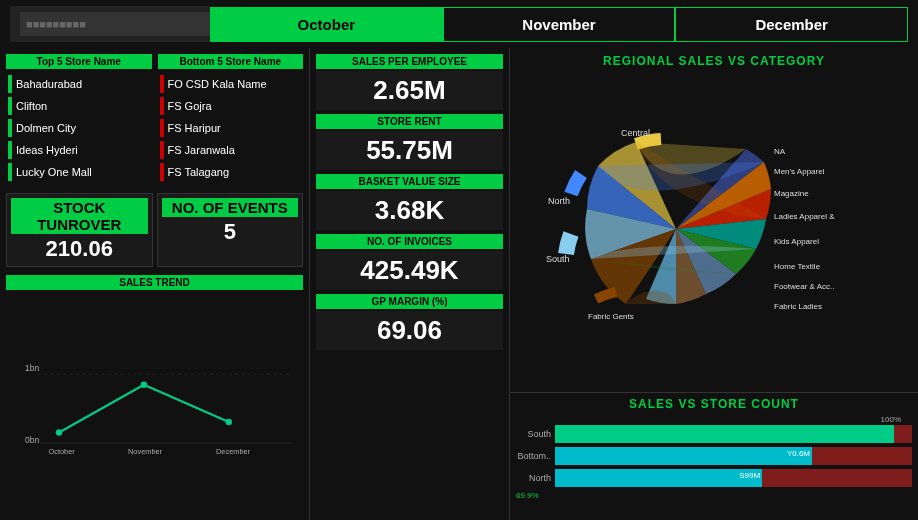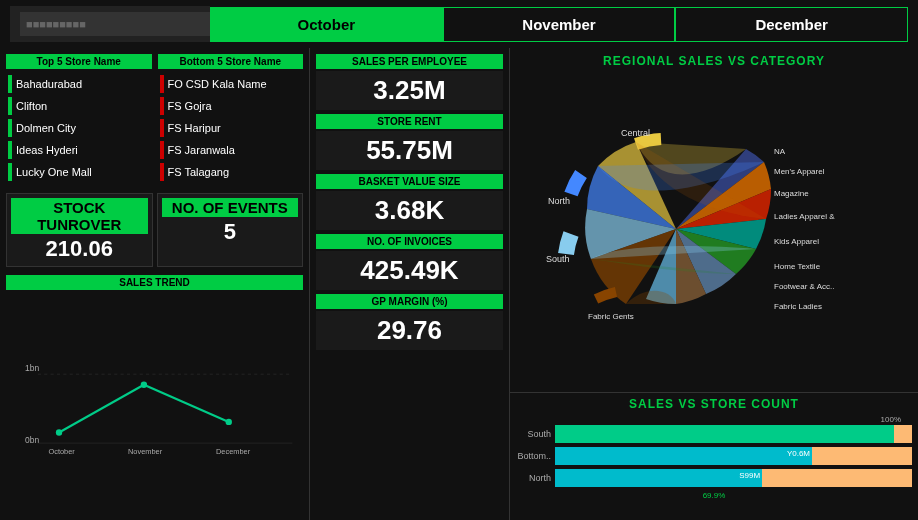--- a/index.html
+++ b/index.html
@@ -213,21 +213,21 @@
     }
     .bar-label {
       width: 35px;
       color: #aaa;
       font-size: 9px;
       text-align: right;
     }
     .bar-track {
       flex: 1;
       height: 18px;
-      background: #fdba74;
+      background: #7f1d1d;
       position: relative;
     }
     .bar-fill {
       height: 100%;
       background: #00bbcc;
     }
     .bar-fill.teal { background: #00cc88; }
   </style>
 </head>
 <body>
@@ -327,37 +327,37 @@
           <text x="115" y="90" fill="#aaa" font-size="7">November</text>
           <text x="198" y="90" fill="#aaa" font-size="7">December</text>
         </svg>
       </div>
     </div>
   </div>
 
   <div class="mid-panel">
     <div class="metric-block">
       <div class="metric-label">SALES PER EMPLOYEE</div>
-      <div class="metric-value">3.25M</div>
+      <div class="metric-value">2.65M</div>
     </div>
     <div class="metric-block">
       <div class="metric-label">STORE RENT</div>
       <div class="metric-value">55.75M</div>
     </div>
     <div class="metric-block">
       <div class="metric-label">BASKET VALUE SIZE</div>
       <div class="metric-value">3.68K</div>
     </div>
     <div class="metric-block">
       <div class="metric-label">NO. OF INVOICES</div>
       <div class="metric-value">425.49K</div>
     </div>
     <div class="metric-block">
       <div class="metric-label">GP MARGIN (%)</div>
-      <div class="metric-value">29.76</div>
+      <div class="metric-value">69.06</div>
     </div>
   </div>
 
   <div class="right-panel">
     <div class="regional-section">
       <div class="section-title">REGIONAL SALES VS CATEGORY</div>
       <div class="chord-area">
         <svg width="320" height="230" viewBox="0 0 320 230">
 
           <path d="M 120,30 A 90,90 0 0,1 145,25" stroke="#e8c840" stroke-width="12" fill="none"></path>
@@ -436,17 +436,17 @@
           </div>
         </div>
         <div class="bar-row">
           <div class="bar-label">North</div>
           <div class="bar-track">
             <div class="bar-fill" style="width:58%;position:relative;">
               <span style="position:absolute;right:2px;top:2px;font-size:8px;color:#fff;">S99M</span>
             </div>
           </div>
         </div>
-        <div style="text-align:center;font-size:8px;color:#00cc44;margin-top:2px;">69.9%</div>
+        <div style="font-size:8px;color:#00cc44;margin-top:2px;">69.9%</div>
       </div>
     </div>
   </div>
 </div>
 
 </body></html>

